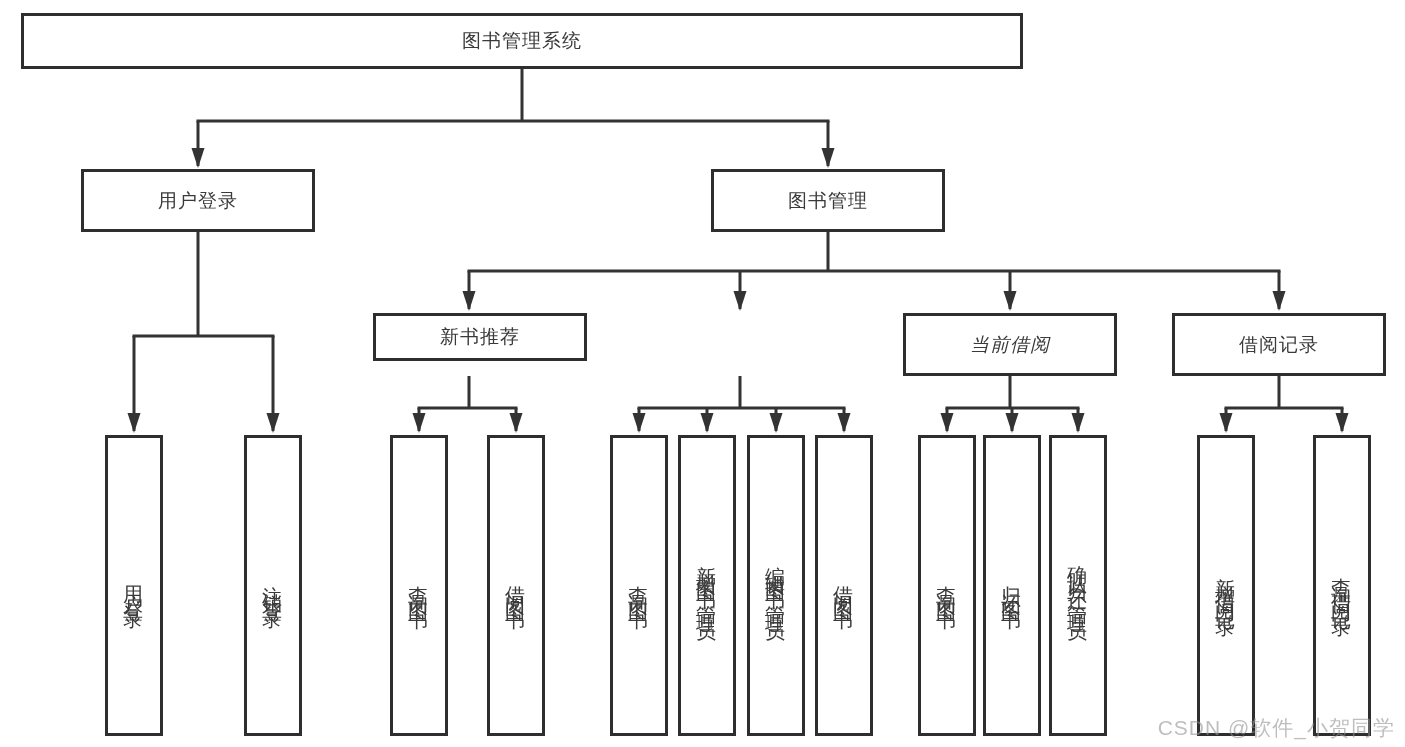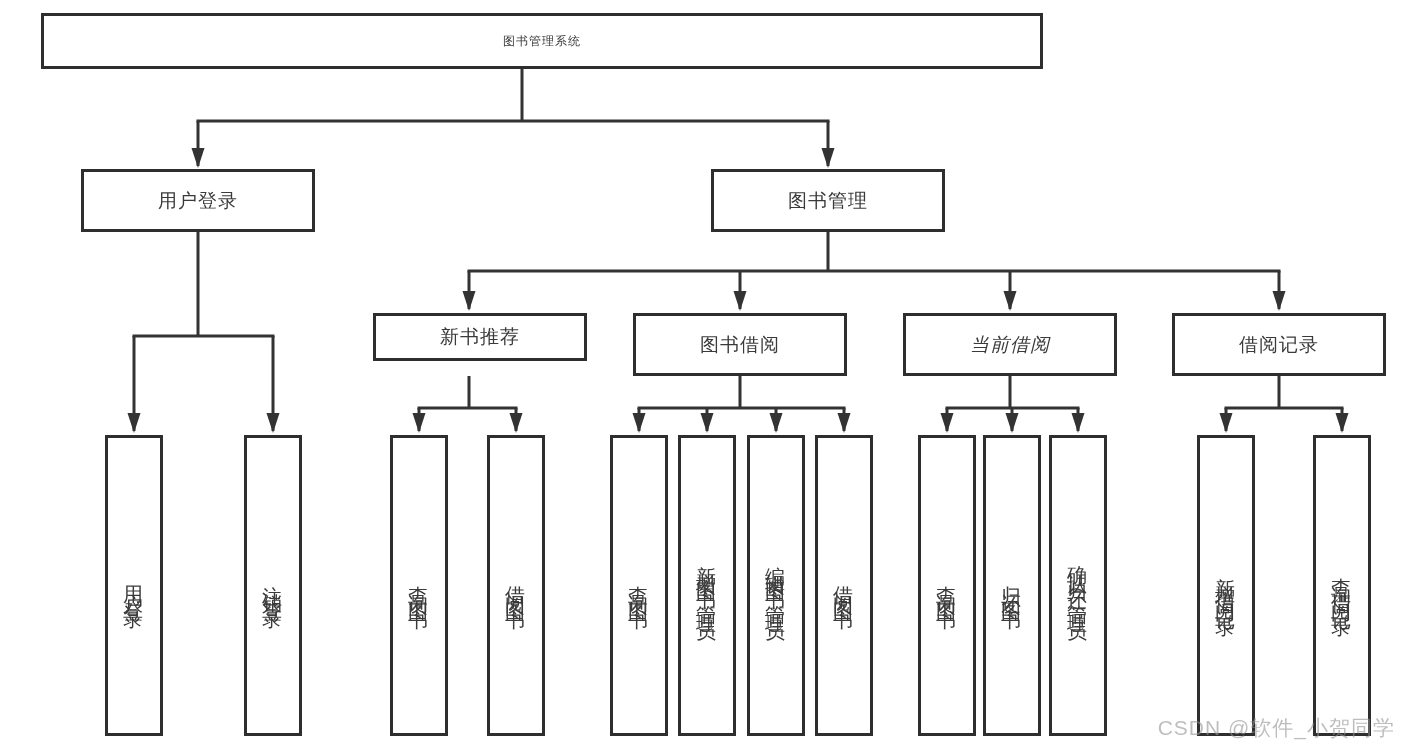--- a/index.html
+++ b/index.html
@@ -24,21 +24,21 @@
     position: absolute;
     background: #ffffff;
     border: 3px solid #2e2e2e;
     display: flex;
     align-items: center;
     justify-content: center;
     color: #3a3a3a;
     box-sizing: border-box;
   }
   .node.h { font-size: 19px; letter-spacing: 1px; }
-  .node.root { font-size: 12px; letter-spacing: 1px; margin-left: 20px; }
+  .node.root { font-size: 19px; letter-spacing: 1px; }
   .leaf {
     position: absolute;
     top: 435px;
     width: 58px;
     height: 301px;
     background: #ffffff;
     border: 3px solid #2e2e2e;
     display: flex;
     align-items: center;
     justify-content: center;
@@ -117,23 +117,20 @@
   <div class="node h" style="left:81px; top:169px; width:234px; height:63px;">
     <span>用户登录</span>
   </div>
   <div class="node h" style="left:711px; top:169px; width:234px; height:63px;">
     <span>图书管理</span>
   </div>
 
   <div class="node h" style="left:362px; top:313px; width:214px; height:48px;margin-left:11px;">
     <span>新书推荐</span>
   </div>
-  <div class="node h" style="left:633px; top:313px; width:214px; height:63px;">
-    <span>图书借阅</span>
-  </div>
   <div class="node h" style="left:903px; top:313px; width:214px; height:63px;font-style:italic;">
     <span>当前借阅</span>
   </div>
   <div class="node h" style="left:1172px; top:313px; width:214px; height:63px;">
     <span>借阅记录</span>
   </div>
 
   <div class="leaf" style="left:105px;">
     <span>用户登录</span>
   </div>

